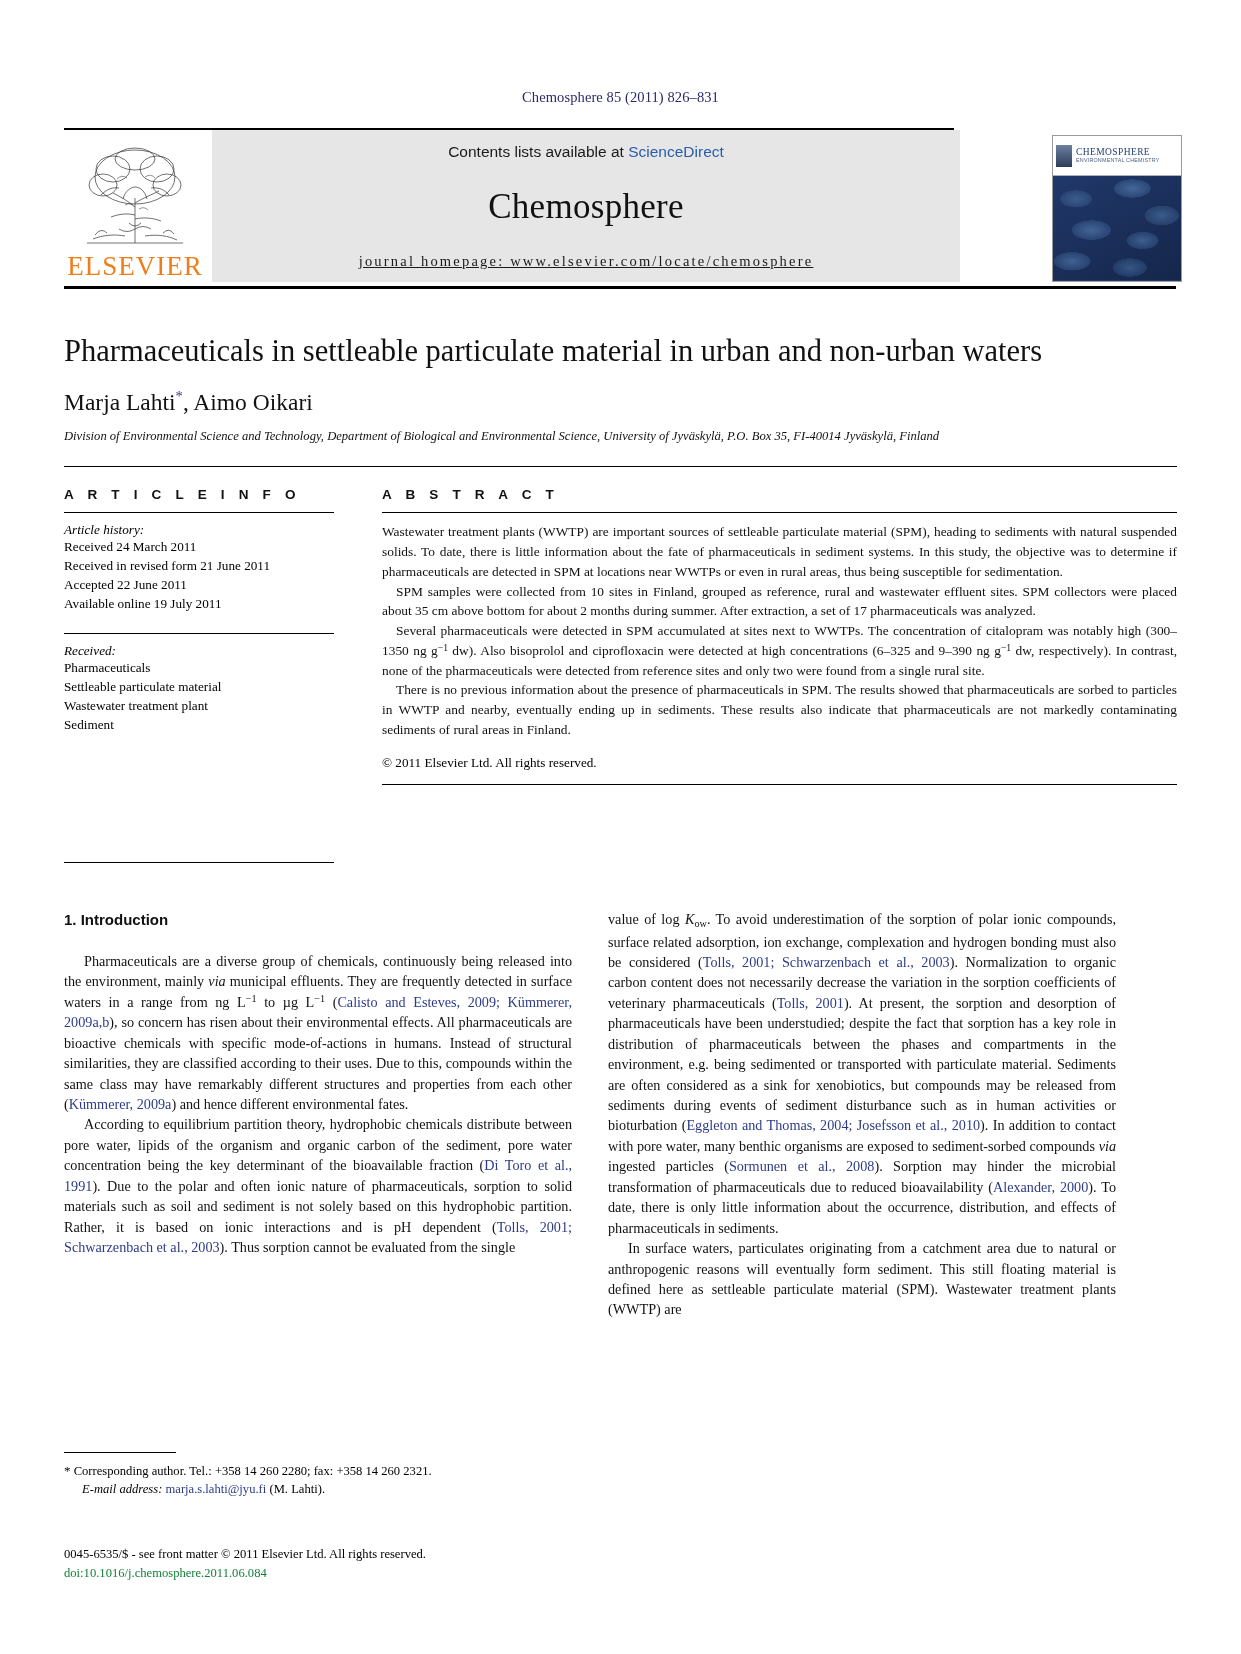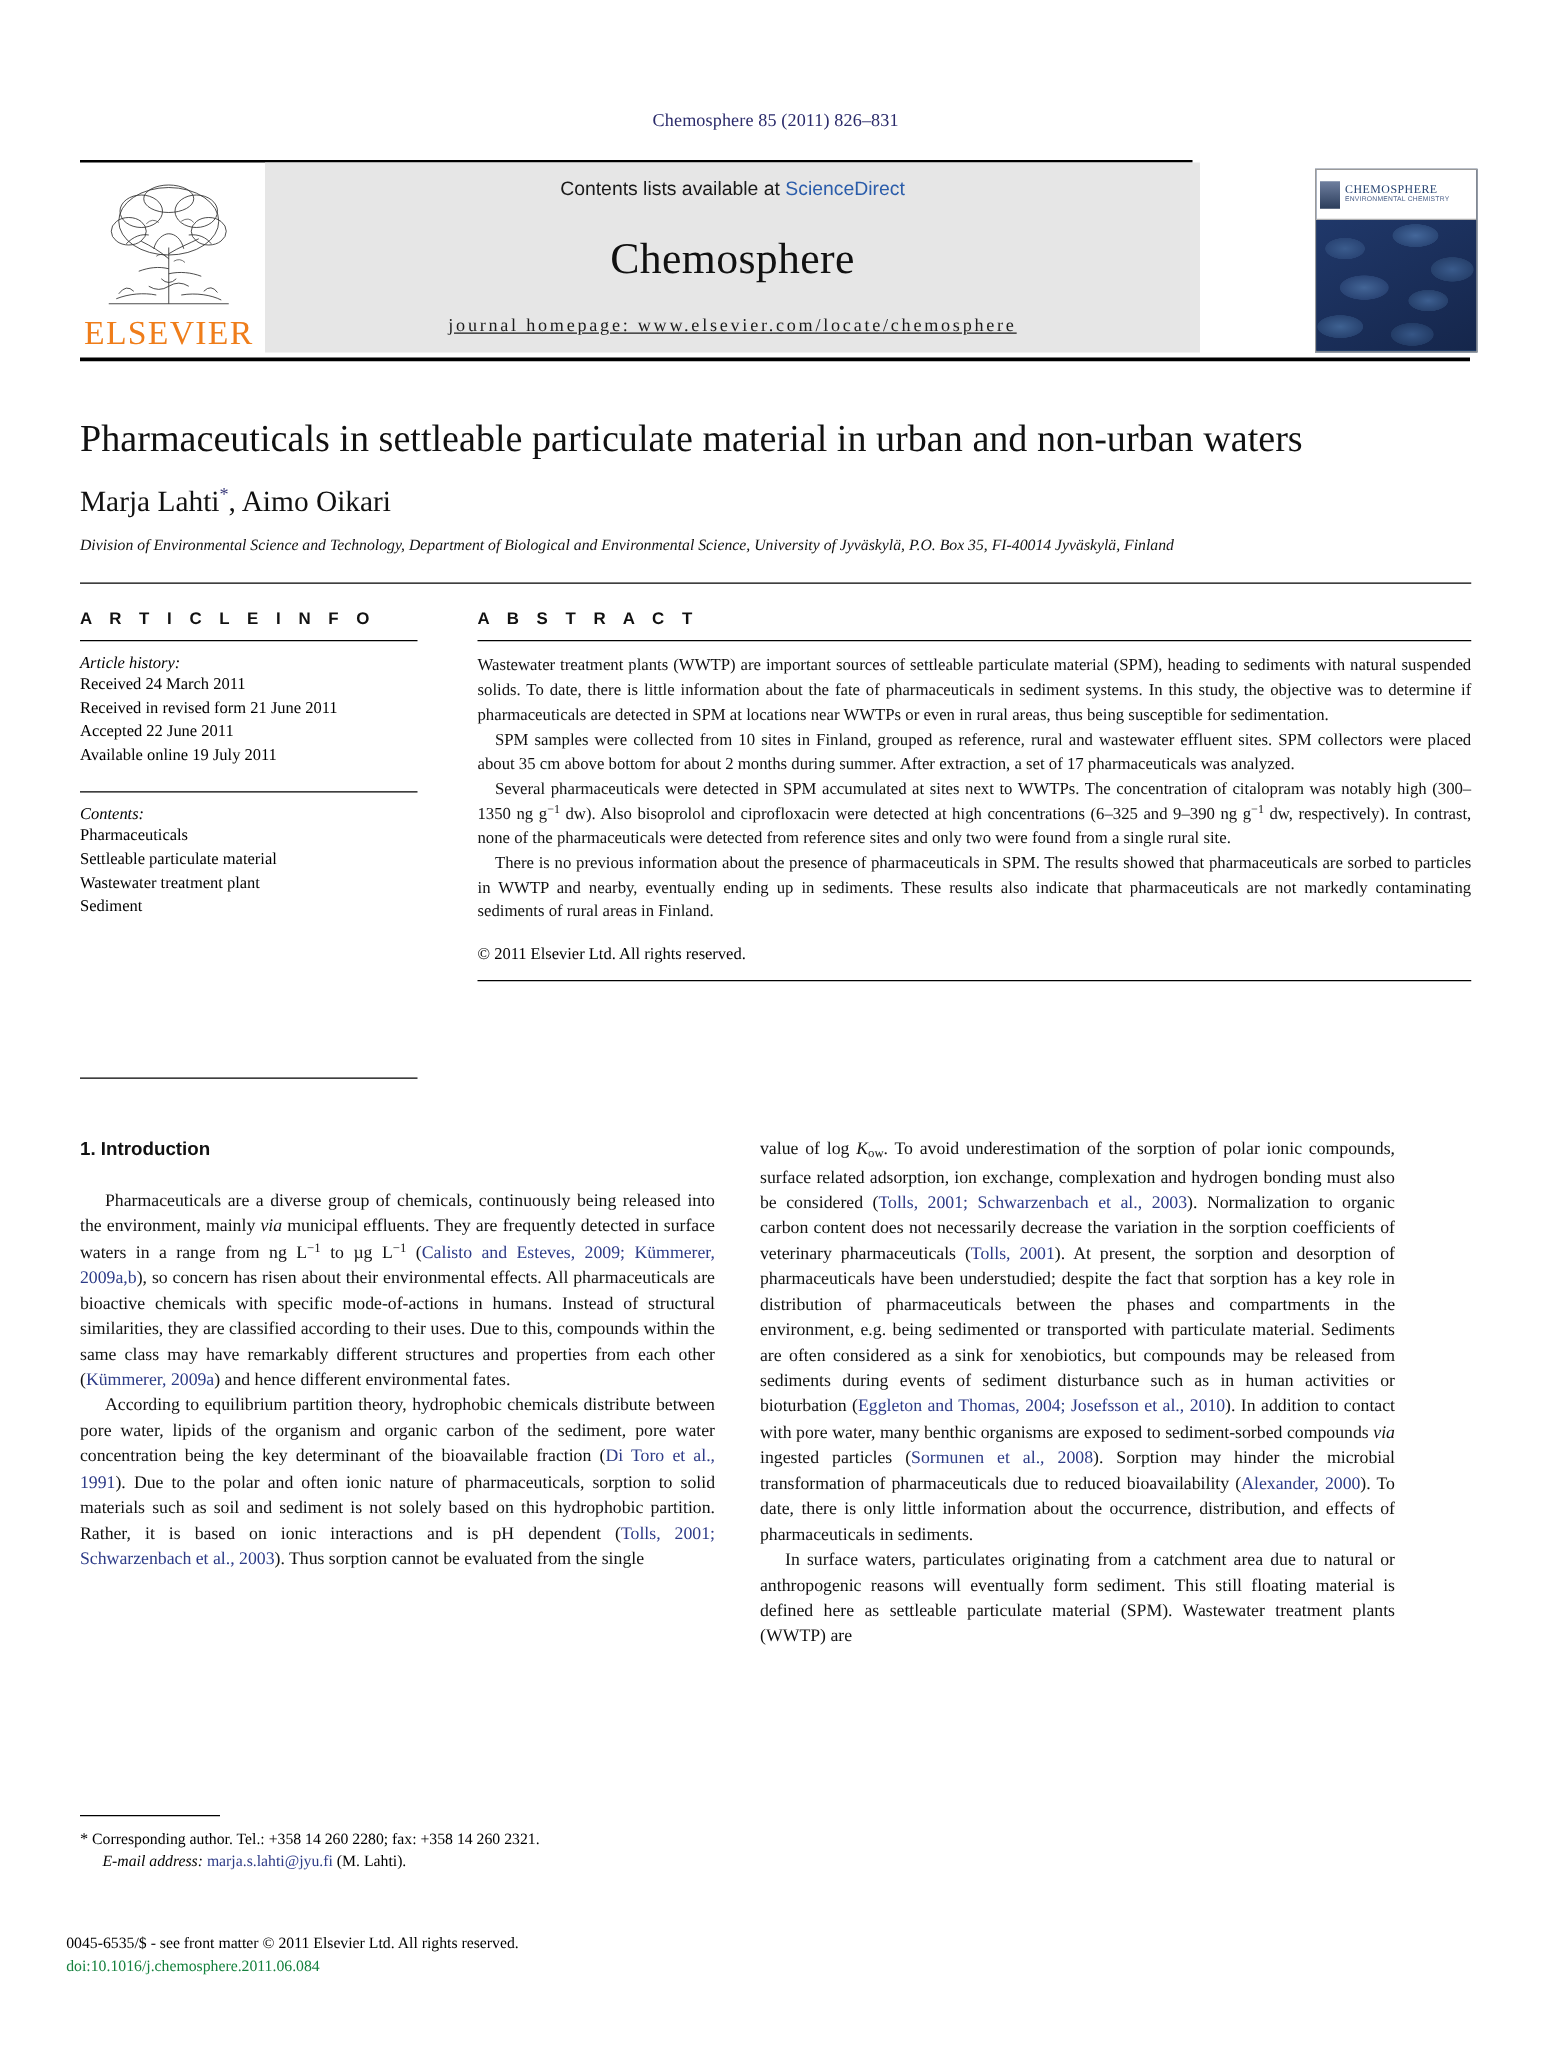--- a/index.html
+++ b/index.html
@@ -280,21 +280,21 @@
     line-height: 1.42;
     padding-left: 12px;
     text-indent: -12px;
   }
   .fn-line .star { font-size: 13px; }
   .fn-indent { padding-left: 18px; text-indent: 0; }
 
   
   .bottom-matter {
     position: absolute;
-    left: 53px;
+    left: 64px;
     top: 1545px;
     width: 700px;
     font-size: 12.6px;
     line-height: 1.5;
     font-family: "Liberation Serif", serif;
   }
   .doi-line { color: #15803d; }
 </style>
 </head>
 <body>
@@ -369,21 +369,21 @@
 
     <div class="col-info">
       <div class="section-tag">A R T I C L E   I N F O</div>
       <div class="thin-rule"></div>
       <div class="info-label">Article history:</div>
       <div class="info-line">Received 24 March 2011</div>
       <div class="info-line">Received in revised form 21 June 2011</div>
       <div class="info-line">Accepted 22 June 2011</div>
       <div class="info-line">Available online 19 July 2011</div>
       <div class="thin-rule" style="margin-top:20px"></div>
-      <div class="info-label">Contents:</div>
+      <div class="info-label">Received:</div>
       <div class="info-line">Pharmaceuticals</div>
       <div class="info-line">Settleable particulate material</div>
       <div class="info-line">Wastewater treatment plant</div>
       <div class="info-line">Sediment</div>
       <div class="info-rule-bottom" style="margin-top:128px"></div>
     </div>
 
     <div class="col-abstract">
       <div class="section-tag">A B S T R A C T</div>
       <div class="thin-rule"></div>

